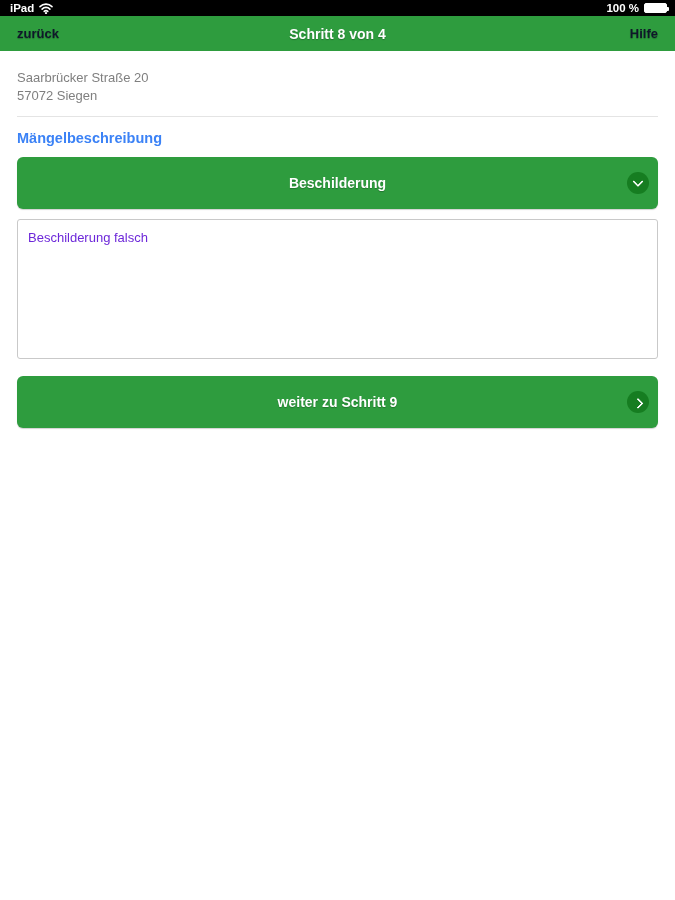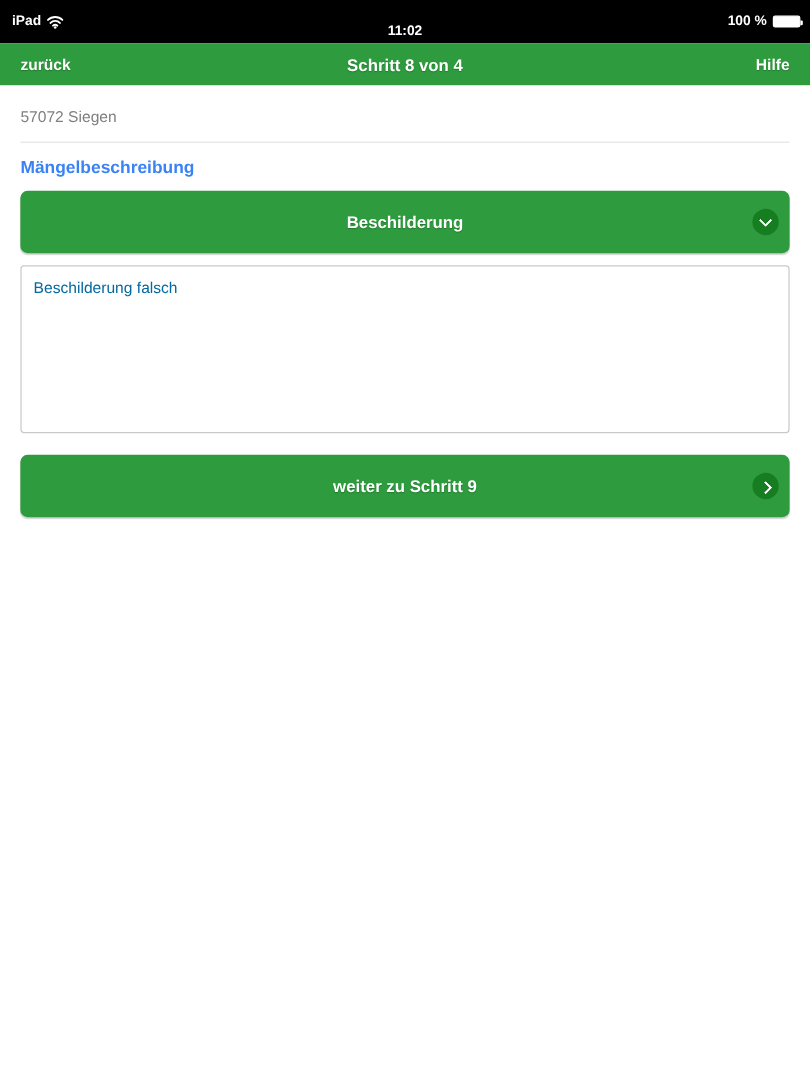--- a/index.html
+++ b/index.html
@@ -6,21 +6,21 @@
   html, body { width: 675px; height: 900px; }
   body {
     font-family: "Liberation Sans", sans-serif;
     background: #ffffff;
     overflow: hidden;
     position: relative;
   }
 
   
   .status-bar {
-    height: 36px;
+    height: 16px;
     background: #000000;
     color: #ffffff;
     display: flex;
     align-items: center;
     justify-content: space-between;
     padding: 0 8px 0 10px;
     font-size: 11.5px;
     font-weight: bold;
   }
   .status-left, .status-right { display: flex; align-items: center; gap: 5px; }
@@ -58,21 +58,21 @@
   .nav-bar {
     height: 35px;
     background: var(--green);
     display: flex;
     align-items: center;
     justify-content: space-between;
     padding: 0 17px;
     position: relative;
   }
   .nav-btn {
-    color: #ffffff;
+    color: #0f172a;
     font-size: 13px;
     font-weight: bold;
     cursor: pointer;
     text-shadow: 0 1px 1px rgba(0,0,0,0.25);
   }
   .nav-title {
     position: absolute;
     left: 0; right: 0;
     text-align: center;
     color: #ffffff;
@@ -148,21 +148,21 @@
   .description-area {
     margin-top: 10px;
     width: 100%;
     height: 140px;
     border: 1px solid #c9c9c9;
     border-radius: 3px;
     resize: none;
     padding: 10px;
     font-family: "Liberation Sans", sans-serif;
     font-size: 13px;
-    color: #0369a1;
+    color: #6d28d9;
     outline: none;
     background: #ffffff;
   }
 
   .next-wrap { margin-top: 13px; }
 </style>
 </head>
 <body>
 
 <div class="status-bar" style="background: rgb(0, 0, 0);">
@@ -186,20 +186,21 @@
 
 <div class="nav-bar">
   <span class="nav-btn">zurück</span>
   <span class="nav-title">Schritt 8 von 4</span>
   <span class="nav-btn">Hilfe</span>
 </div>
 
 <div class="content">
 
   <div class="address">
+    <div>Saarbrücker Straße 20</div>
     <div>57072 Siegen</div>
   </div>
 
   <div class="separator"></div>
 
   <div class="section-label">Mängelbeschreibung</div>
 
   <div class="green-btn">
     <span class="btn-label">Beschilderung</span>
     <span class="icon-circle">

